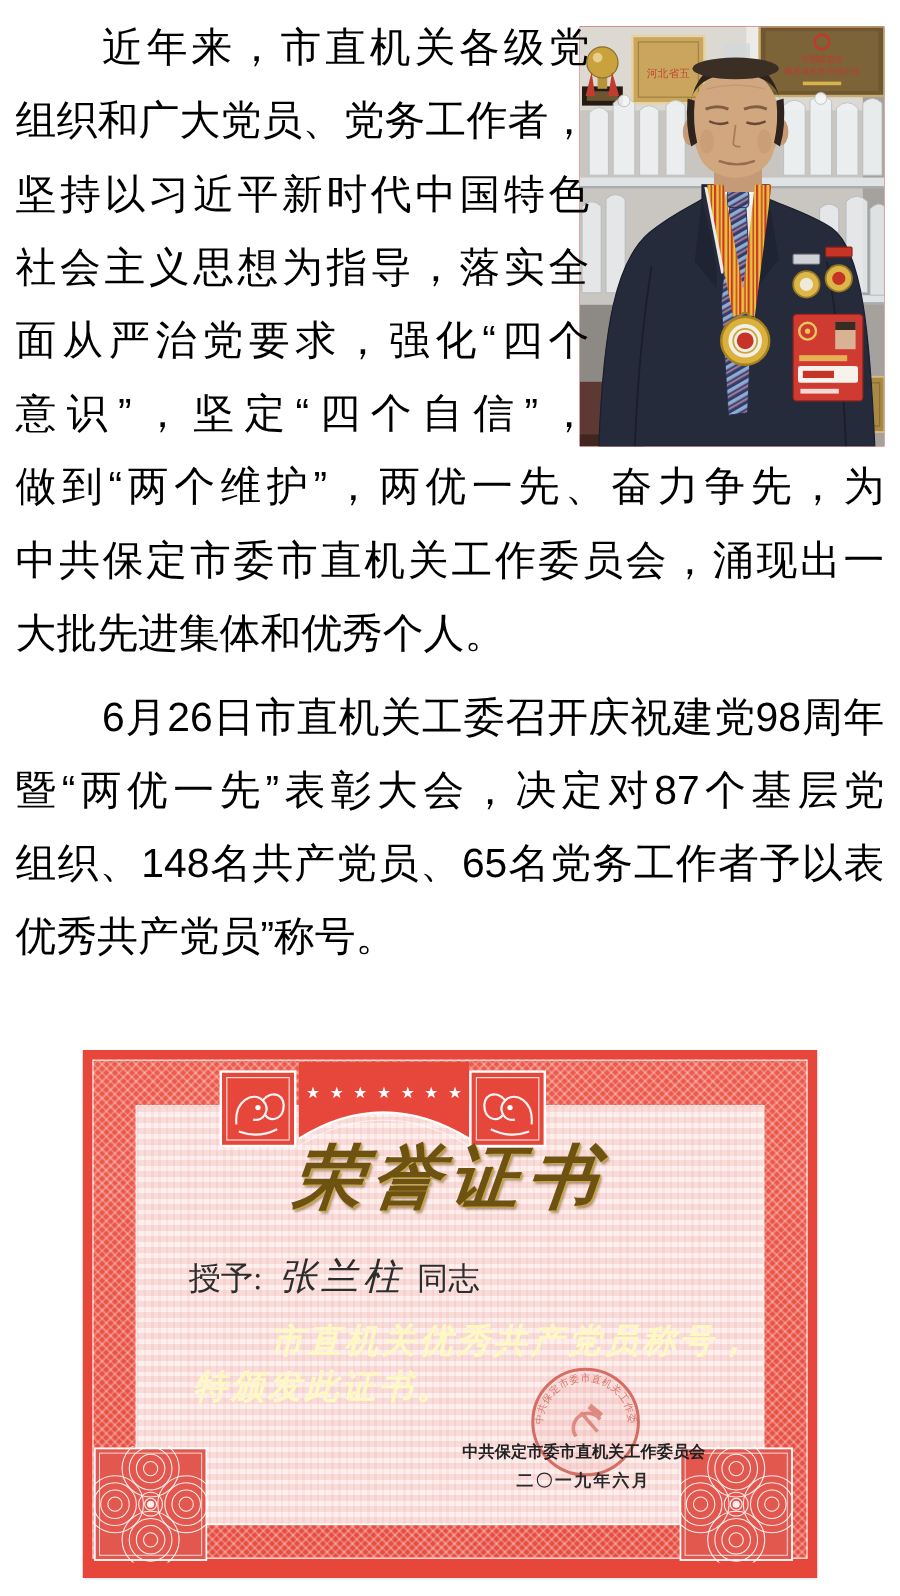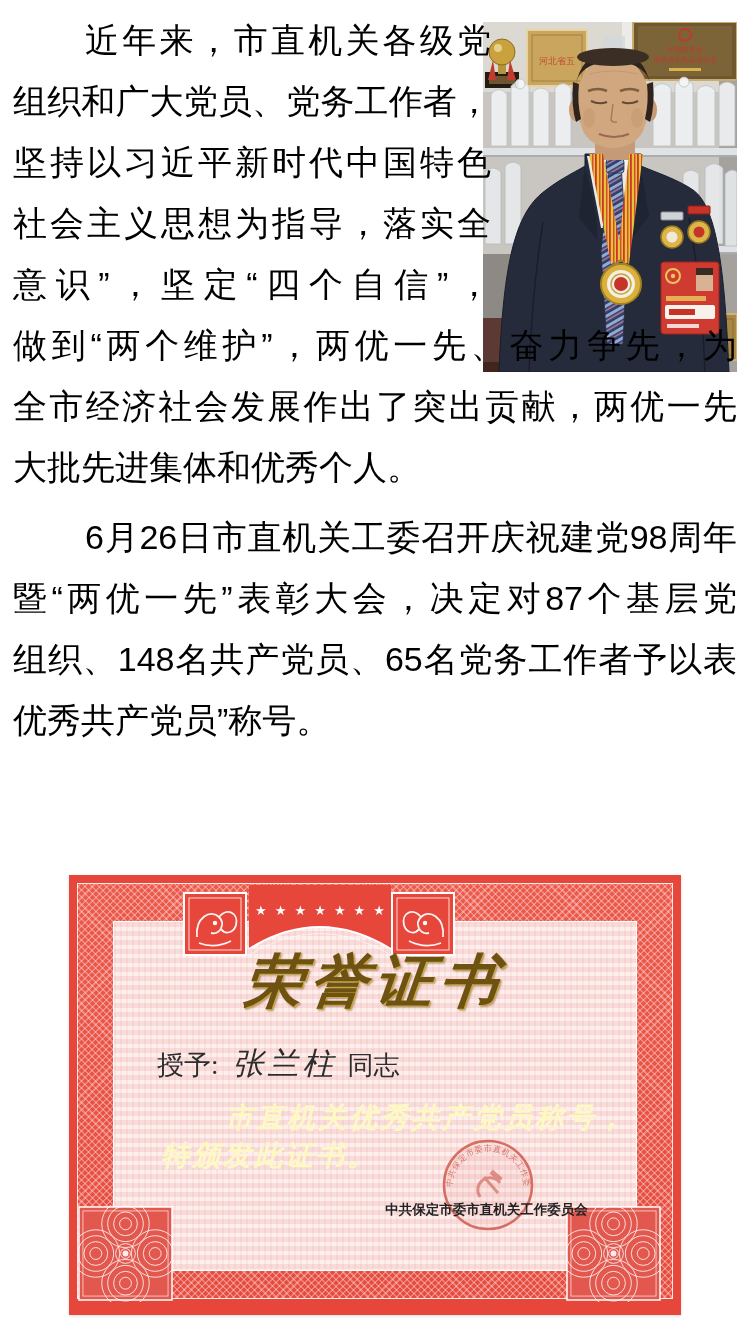--- a/index.html
+++ b/index.html
@@ -253,23 +253,24 @@
       </g>
     </svg>
   </div>
 
   <div class="article">
     <div class="para">
       <div class="tline narrow indent">近年来，市直机关各级党</div>
       <div class="tline narrow">组织和广大党员、党务工作者，</div>
       <div class="tline narrow">坚持以习近平新时代中国特色</div>
       <div class="tline narrow">社会主义思想为指导，落实全</div>
+      <div class="tline narrow">面从严治党要求，强化“四个</div>
       <div class="tline narrow">意识”，坚定“四个自信”，</div>
       <div class="tline wide">做到“两个维护”，两优一先、奋力争先，为</div>
-      <div class="tline wide">全市经济社会发展作出了突出贡献，两优一先</div>
+      <div class="tline wide">中共保定市委市直机关工作委员会，涌现出一</div>
       <div class="tline wide end">大批先进集体和优秀个人。</div>
     </div>
     <div class="para para2">
       <div class="tline wide indent">6月26日市直机关工委召开庆祝建党98周年</div>
       <div class="tline wide">暨“两优一先”表彰大会，决定对87个基层党</div>
       <div class="tline wide">组织、148名共产党员、65名党务工作者予以表</div>
       <div class="tline wide end">优秀共产党员”称号。</div>
     </div>
   </div>
 
@@ -371,15 +372,16 @@
       </text>
     </svg>
 
     <div class="cert-title">荣誉证书</div>
     <div class="cert-award">
       <span>授予:</span><span class="name">张兰柱</span><span class="suffix">同志</span>
     </div>
     <div class="cert-bodyline cert-body1">市直机关优秀共产党员称号，</div>
     <div class="cert-bodyline cert-body2">特颁发此证书。</div>
     <div class="cert-issuer">中共保定市委市直机关工作委员会</div>
+    <div class="cert-date">二〇一九年六月</div>
   </div>
 
 </div>
 
 </body></html>

